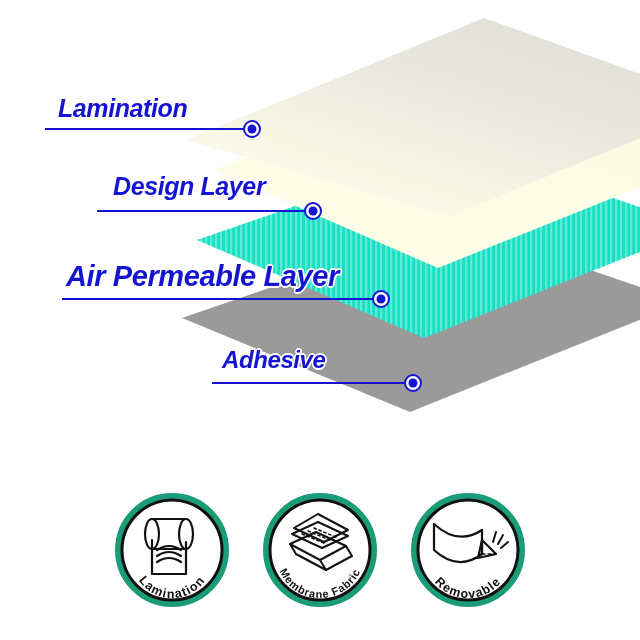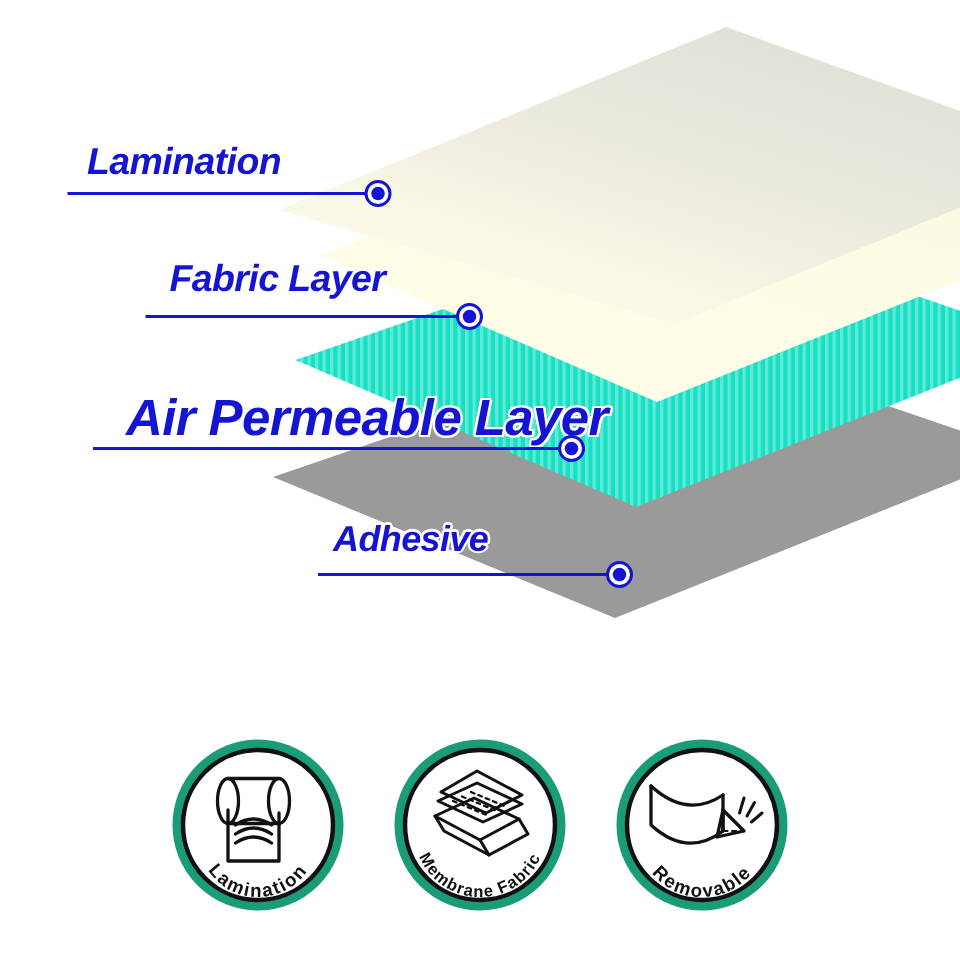--- a/index.html
+++ b/index.html
@@ -145,27 +145,27 @@
     </g>
   </svg>
 
   <div class="callout">
     <div class="callout-text" style="left:58px; top:96px; font-size:25px;">Lamination</div>
     <div class="callout-rule" style="left:45px; top:128px; width:205px;"></div>
     <div class="callout-dot" style="left:243px; top:120px;"></div>
   </div>
 
   <div class="callout">
-    <div class="callout-text" style="left:113px; top:174px; font-size:25px;">Fabric Layer</div>
+    <div class="callout-text" style="left:113px; top:174px; font-size:25px;">Design Layer</div>
     <div class="callout-rule" style="left:97px; top:210px; width:214px;"></div>
     <div class="callout-dot" style="left:304px; top:202px;"></div>
   </div>
 
   <div class="callout">
-    <div class="callout-text" style="left:84px; top:262px; font-size:34px;">Air Permeable Layer</div>
+    <div class="callout-text" style="left:66px; top:262px; font-size:29px;">Air Permeable Layer</div>
     <div class="callout-rule" style="left:62px; top:298px; width:317px;"></div>
     <div class="callout-dot" style="left:372px; top:290px;"></div>
   </div>
 
   <div class="callout">
     <div class="callout-text" style="left:222px; top:348px; font-size:24px;">Adhesive</div>
     <div class="callout-rule" style="left:212px; top:382px; width:199px;"></div>
     <div class="callout-dot" style="left:404px; top:374px;"></div>
   </div>
 

